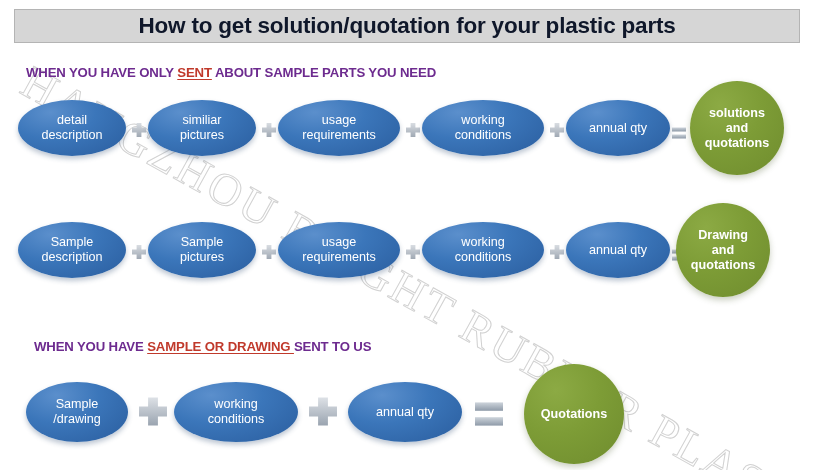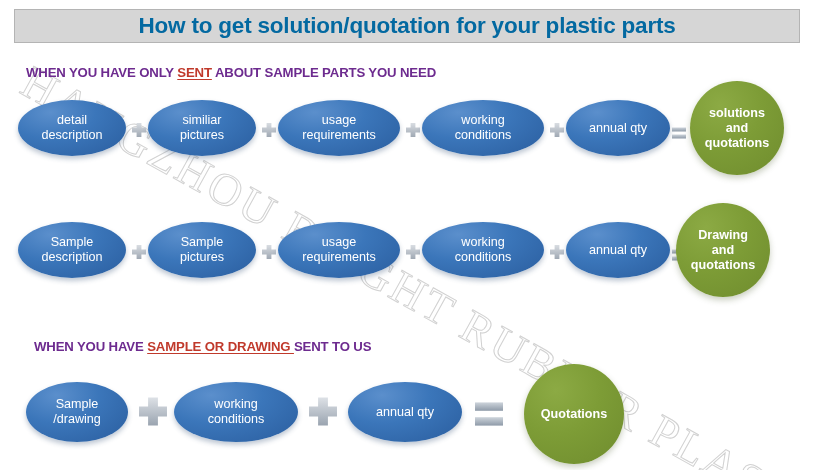--- a/index.html
+++ b/index.html
@@ -47,21 +47,21 @@
     box-sizing: border-box;
     display: flex;
     align-items: center;
     justify-content: center;
     z-index: 3;
   }
   #title-text {
     font-family: "Liberation Sans", sans-serif;
     font-weight: bold;
     font-size: 22.5px;
-    color: #0369a1;
+    color: #0f172a;
     white-space: nowrap;
     letter-spacing: -0.2px;
   }
 
   
   .row {
     position: absolute;
     left: 0;
     width: 816px;
     z-index: 2;

